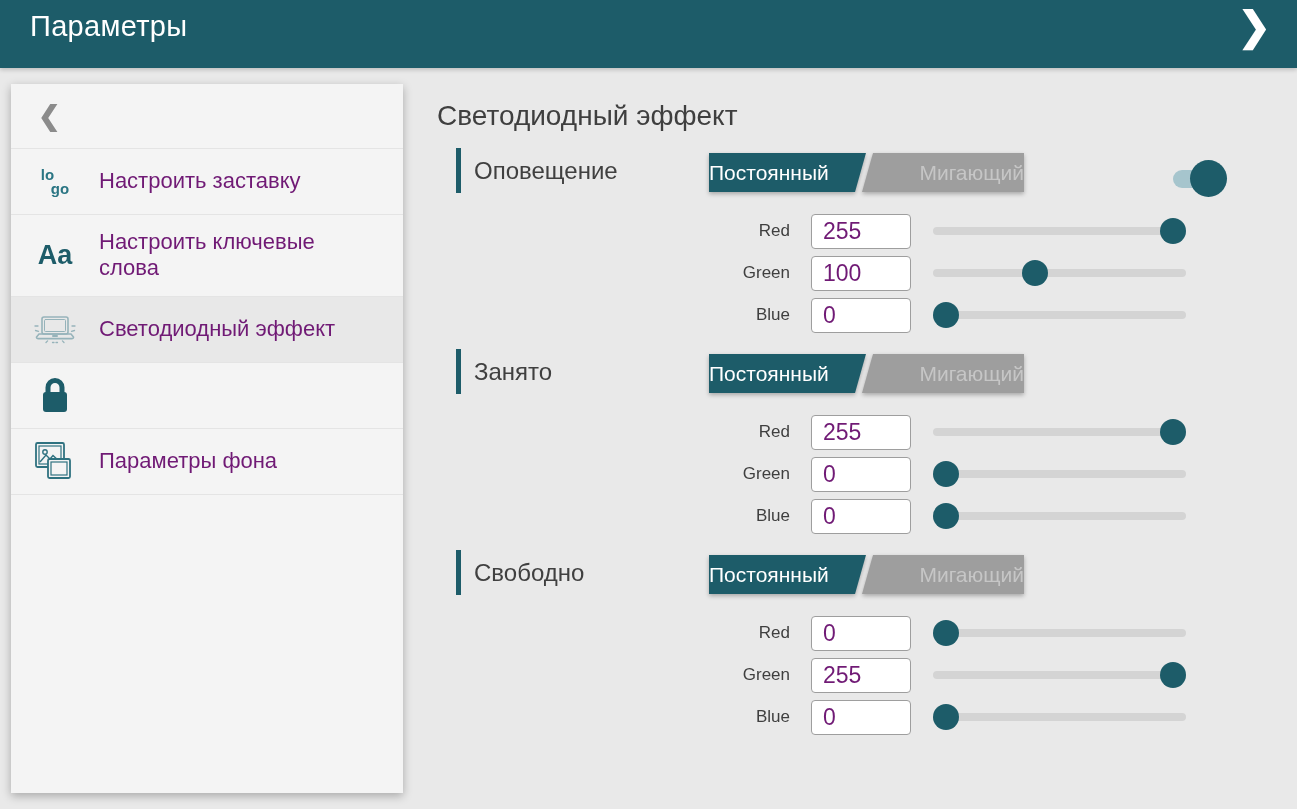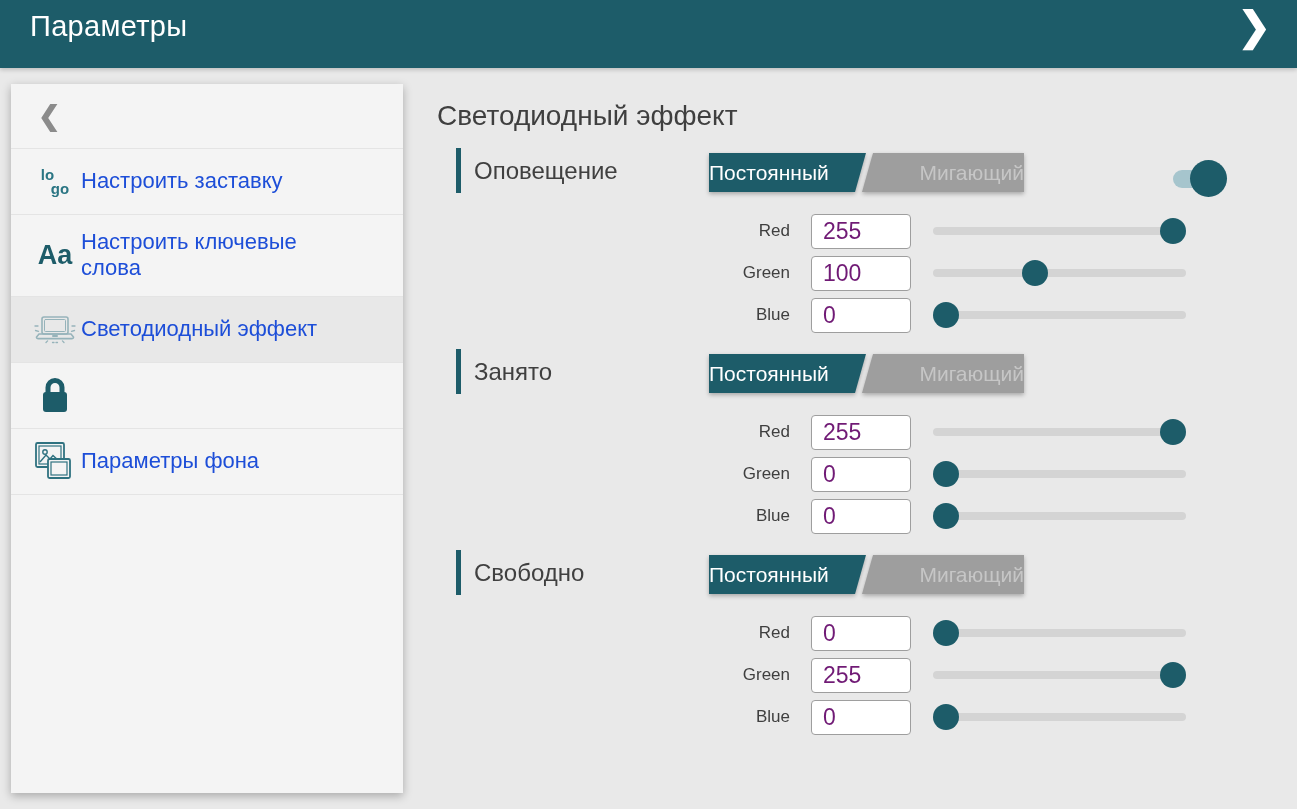--- a/index.html
+++ b/index.html
@@ -48,25 +48,25 @@
     display:flex;align-items:center;padding-left:27px;
     color:#8b8b8b;font-size:27px;font-weight:700;cursor:pointer;
   }
   .side-item{
     display:flex;align-items:center;
     border-bottom:1px solid #e4e4e4;
     min-height:66px;padding:0 18px 0 22px;cursor:pointer;
   }
   .side-item.selected{background:var(--selected-item-bg)}
   .icon-box{
-    width:44px;min-width:44px;margin-right:4px;
+    width:44px;min-width:44px;margin-right:22px;
     display:flex;align-items:center;justify-content:center;
   }
   .side-label{
-    font-size:22px;color:#1d4ed8;line-height:1.2;
+    font-size:22px;color:#701a75;line-height:1.2;
     padding:14px 0;width:262px;
   }
   .logo-ic{color:#2a7583;font-size:15px;font-weight:600;line-height:.92}
   .logo-ic span{display:block}
   .logo-ic .l2{margin-left:10px}
   .aa-ic{color:var(--accent);font-size:27px;font-weight:700;line-height:1}
 
   
   .page-title{
     position:absolute;left:437px;top:100px;

